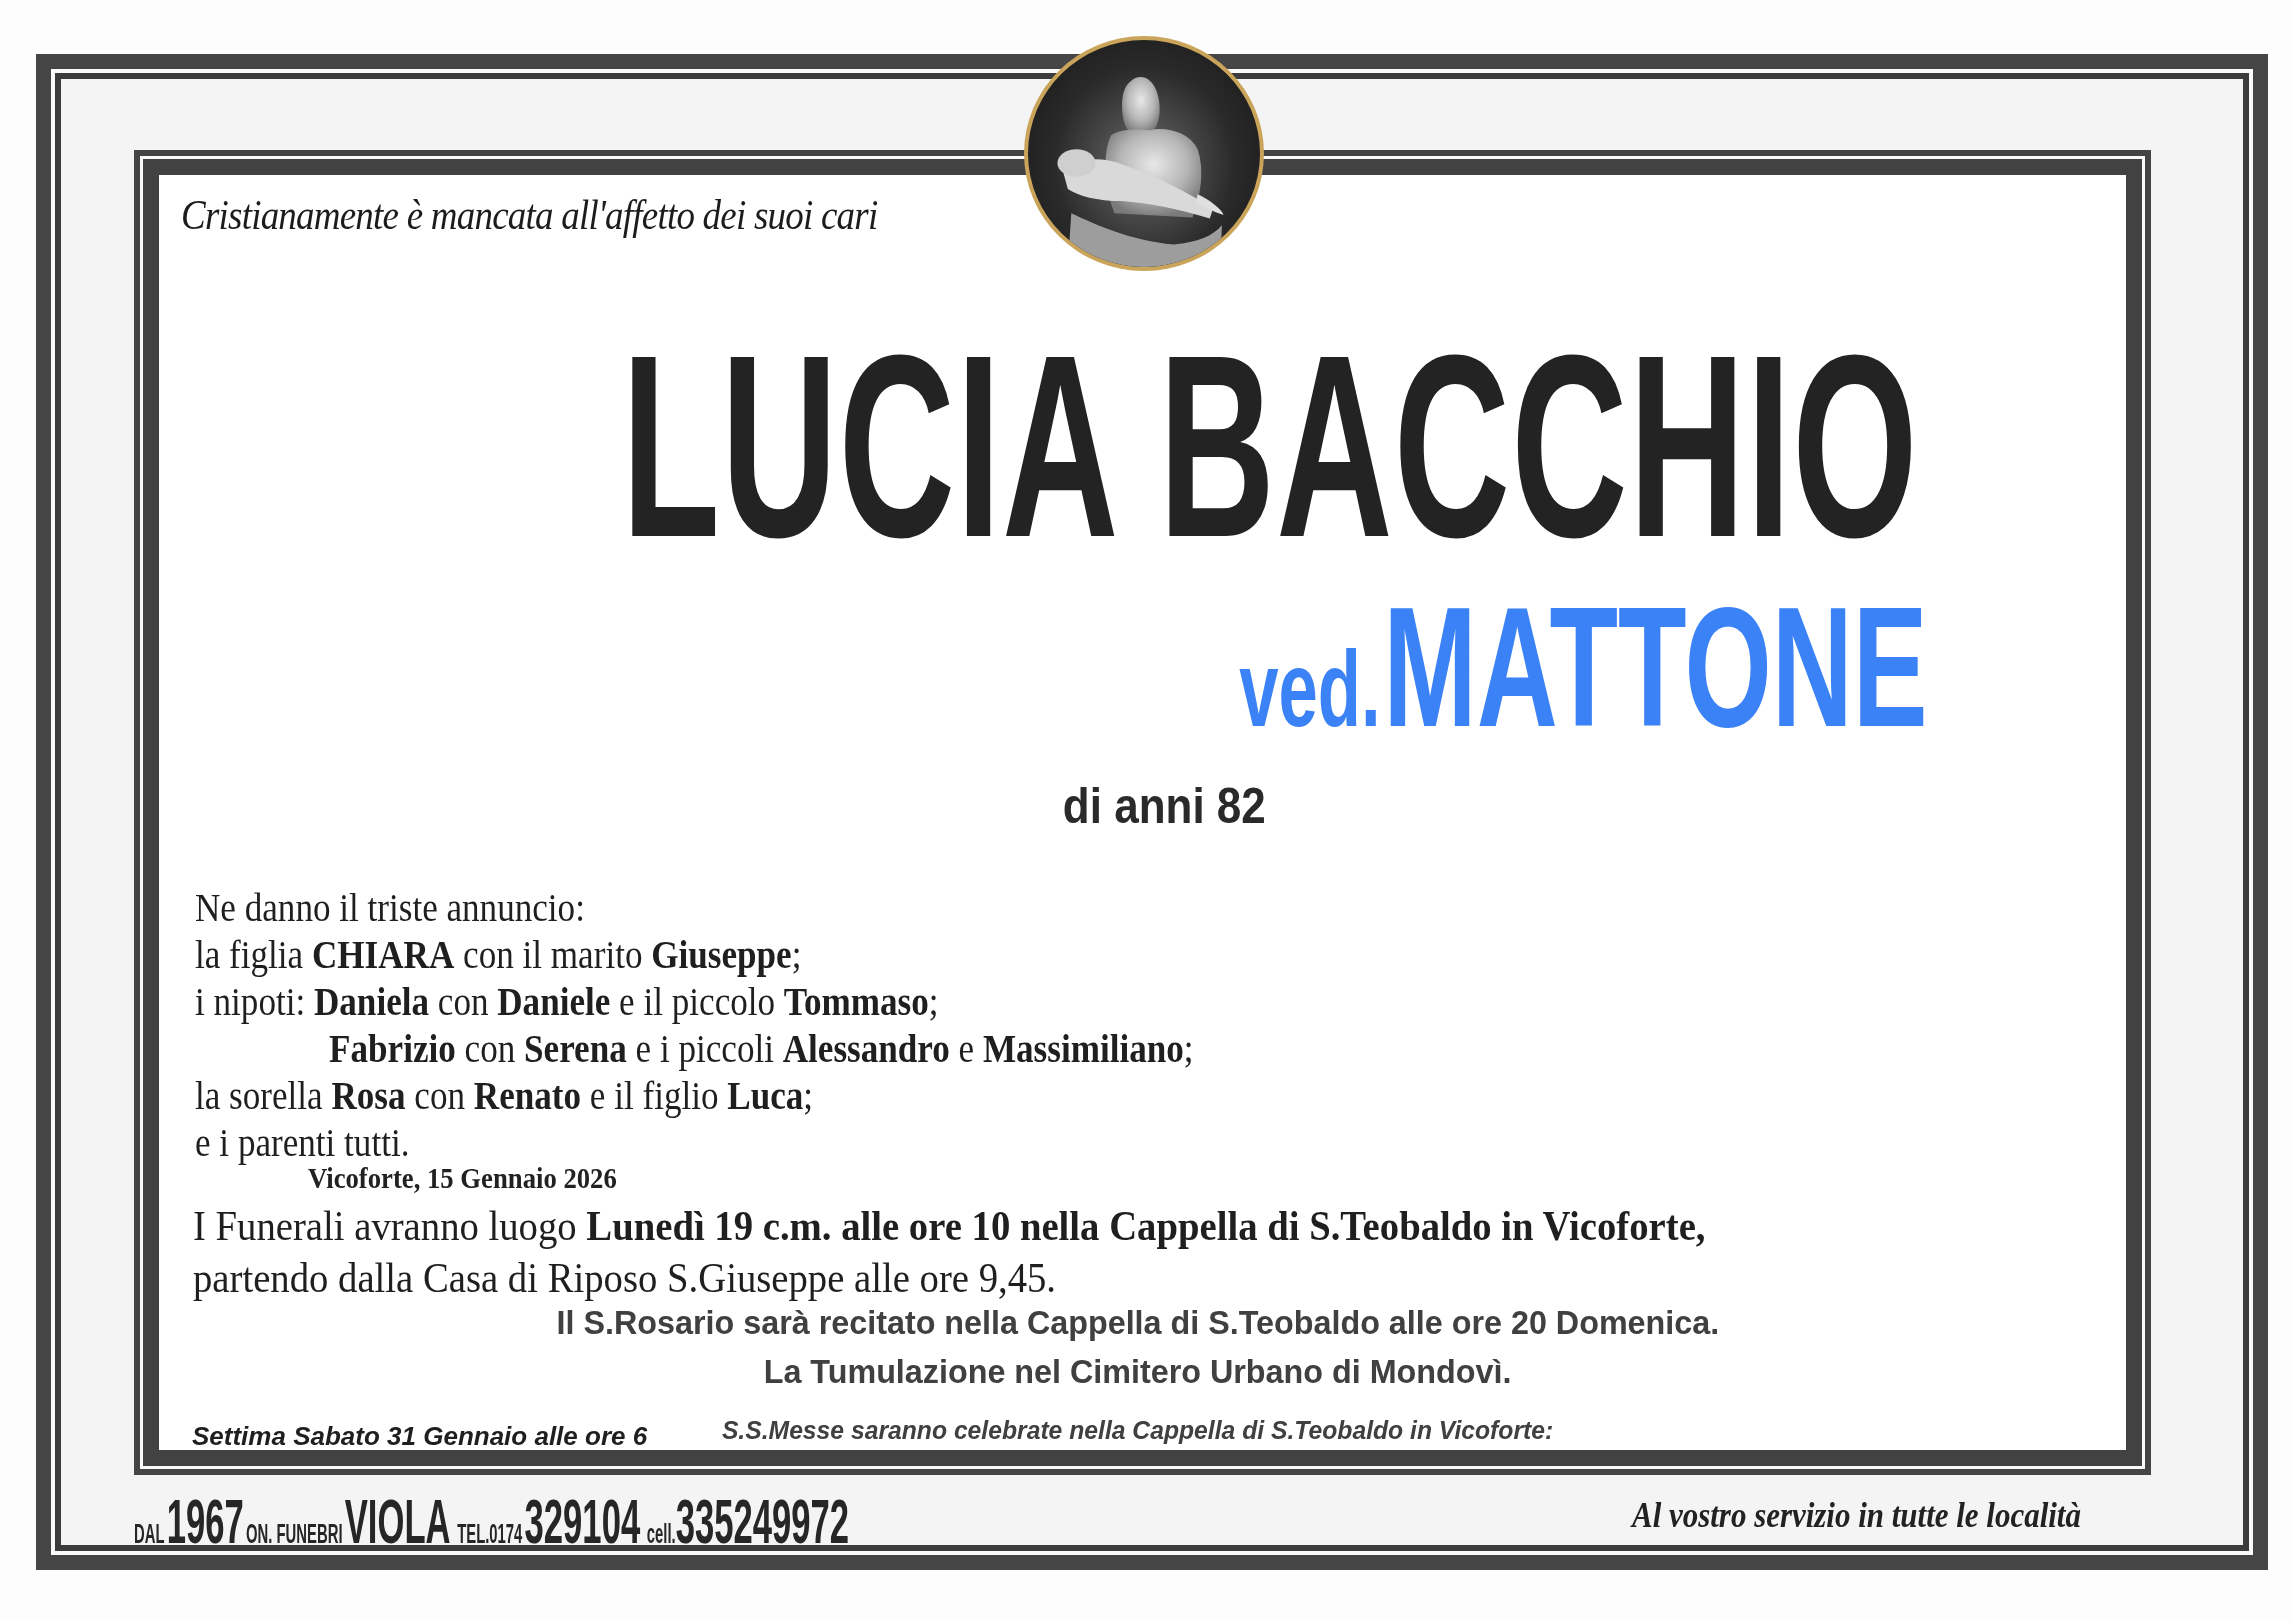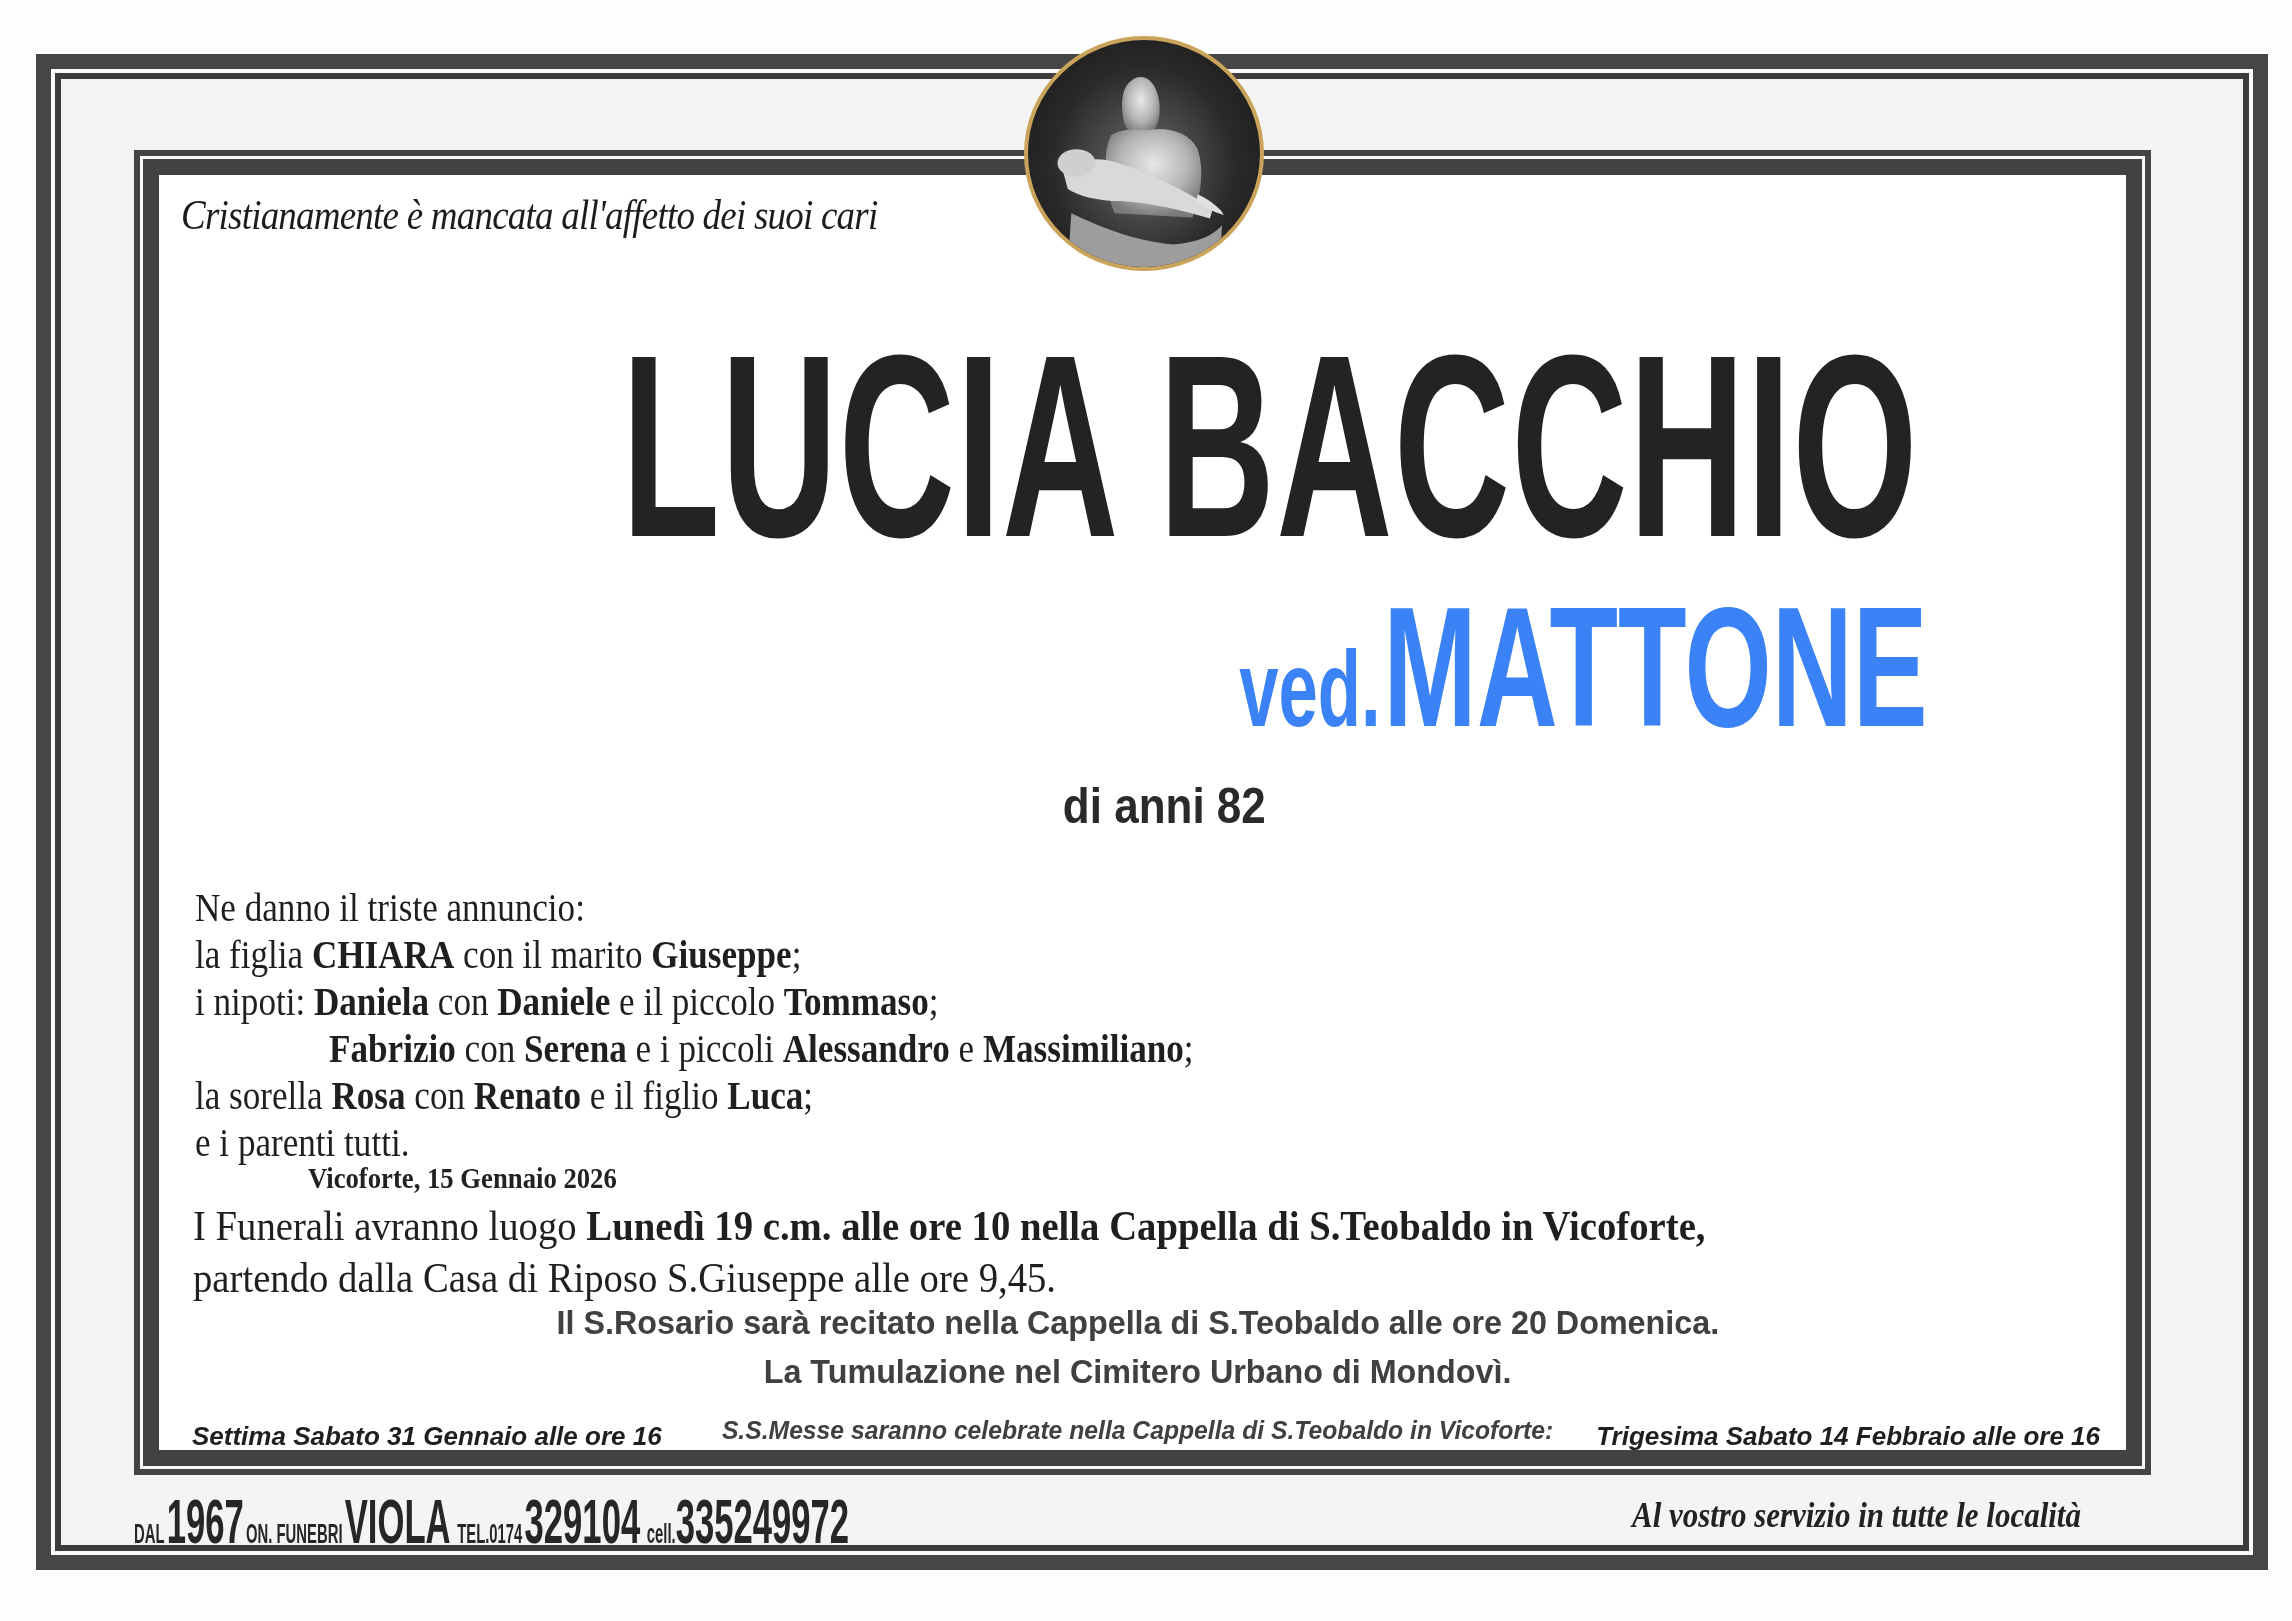--- a/index.html
+++ b/index.html
@@ -242,22 +242,21 @@
 
 <div class="funeral">
   <div><span>I Funerali avranno luogo </span><b>Lunedì 19 c.m. alle ore 10 nella Cappella di S.Teobaldo in Vicoforte,</b></div>
   <div>partendo dalla Casa di Riposo S.Giuseppe alle ore 9,45.</div>
 </div>
 
 <div class="centered-sans rosario"><span>Il S.Rosario sarà recitato nella Cappella di S.Teobaldo alle ore 20 Domenica.</span></div>
 <div class="centered-sans tumulazione"><span>La Tumulazione nel Cimitero Urbano di Mondovì.</span></div>
 <div class="centered-sans messe-title"><span>S.S.Messe saranno celebrate nella Cappella di S.Teobaldo in Vicoforte:</span></div>
 <div class="messe-row">
-  <span>Settima Sabato 31 Gennaio alle ore 16</span>
-  <span>Trigesima Sabato 14 Febbraio alle ore 16</span>
+  <span>Settima Sabato 31 Gennaio alle ore 6</span>
 </div>
 
 <div class="footer">
   <span class="cond">
     <span class="f-small">DAL</span>
     <span class="f-big">1967</span>
     <span class="f-small">ON. FUNEBRI</span>
     <span class="f-big">VIOLA</span>
     &nbsp;
     <span class="f-small">TEL.0174</span>

